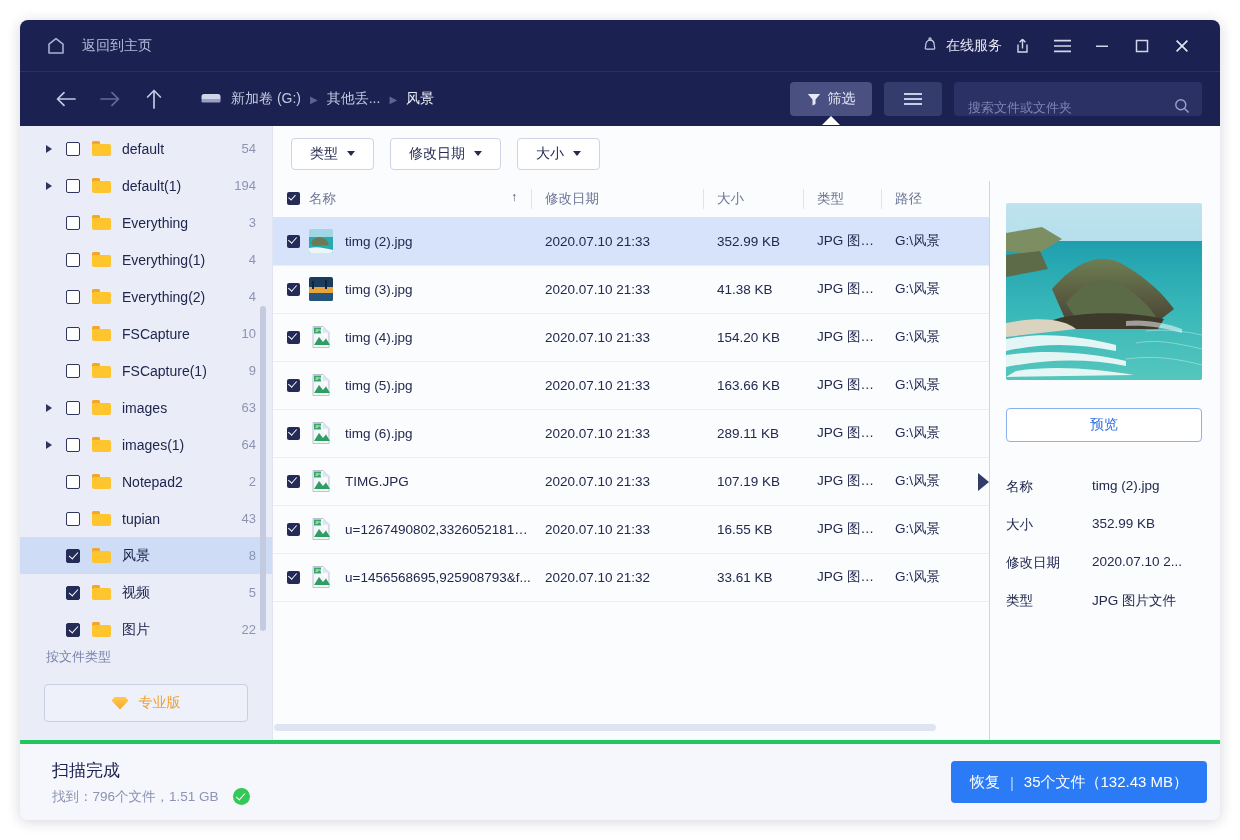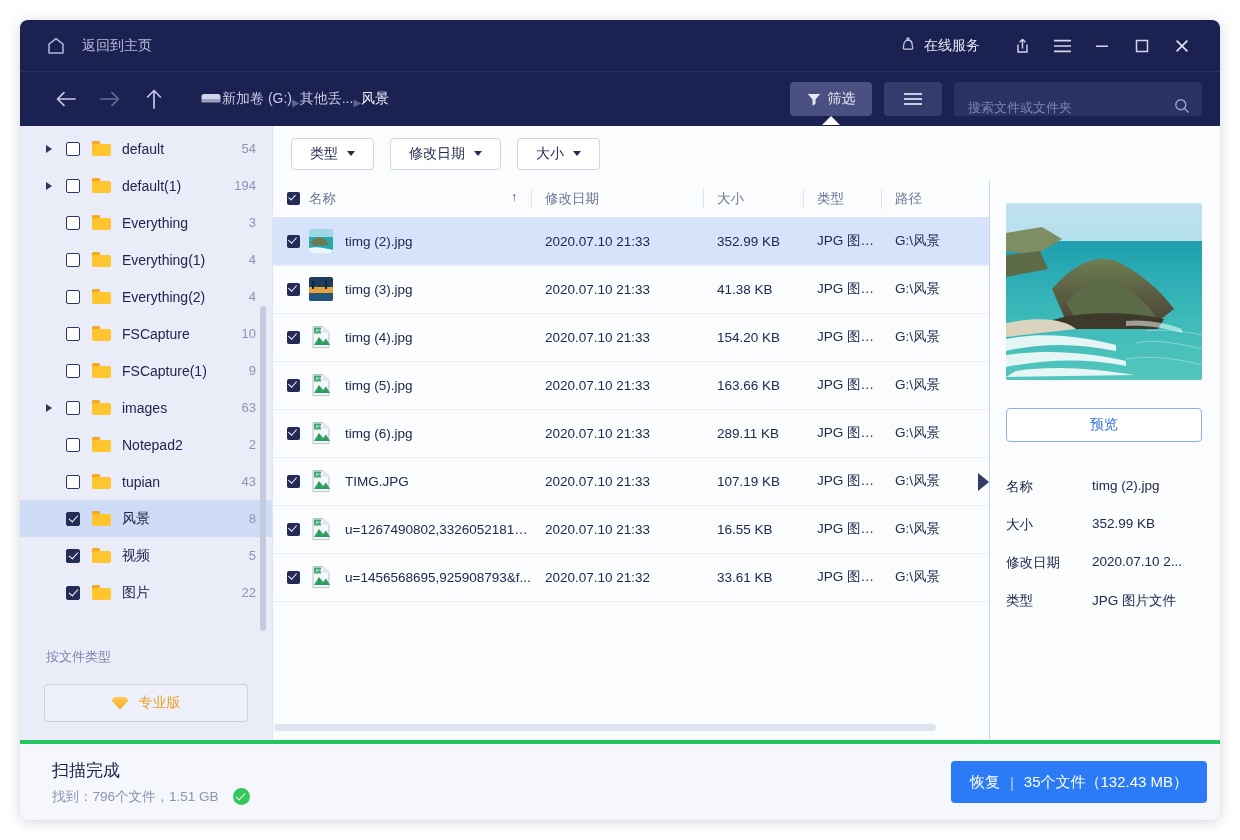--- a/index.html
+++ b/index.html
@@ -32,21 +32,20 @@
     display: flex; align-items: center; gap: 16px;
     padding-left: 26px; cursor: pointer;
   }
   .home-icon svg { display:block; }
   .home-label { color: #b8bddb; font-size: 14px; }
   .tb-spacer { flex: 1 1 auto; }
   .tb-right { display: flex; align-items: center; padding-right: 18px; }
   .svc-btn {
     display: flex; align-items: center; gap: 8px;
     color: #e7e9f5; font-size: 14px; cursor: pointer;
-    margin-right: 22px;
   }
   .tb-icon {
     width: 40px; height: 40px;
     display: flex; align-items: center; justify-content: center;
     cursor: pointer;
   }
 
   
   .navbar {
     height: 54px; flex: 0 0 54px;
@@ -54,21 +53,21 @@
     display: flex; align-items: center;
     position: relative;
   }
   .nav-arrow {
     width: 40px; height: 40px;
     display: flex; align-items: center; justify-content: center;
     cursor: pointer;
   }
   .nav-arrows { display: flex; align-items: center; padding-left: 26px; gap: 4px; }
   .breadcrumb {
-    display: flex; align-items: flex-end; gap: 0;
+    display: flex; align-items: center; gap: 9px;
     margin-left: 26px;
     font-size: 14px;
   }
   .crumb { color: #c4c9e2; cursor: pointer; }
   .crumb.last { color: #e8eaf6; }
   .crumb-sep { color: #5d6494; font-size: 10px; }
   .nav-right {
     margin-left: auto; display: flex; align-items: center;
     padding-right: 18px; gap: 12px;
   }
@@ -516,20 +515,29 @@
             <div class="tree-count">9</div>
           </div>
           <div class="tree-row">
             <div class="tw">
               <span class="tri"></span>
             </div>
             <div class="cb"></div>
             <div class="folder"></div>
             <div class="tree-label">images</div>
             <div class="tree-count">63</div>
+          </div>
+          <div class="tree-row">
+            <div class="tw">
+              <span class="tri"></span>
+            </div>
+            <div class="cb"></div>
+            <div class="folder"></div>
+            <div class="tree-label">images(1)</div>
+            <div class="tree-count">64</div>
           </div>
           <div class="tree-row">
             <div class="tw"></div>
             <div class="cb"></div>
             <div class="folder"></div>
             <div class="tree-label">Notepad2</div>
             <div class="tree-count">2</div>
           </div>
           <div class="tree-row">
             <div class="tw"></div>

